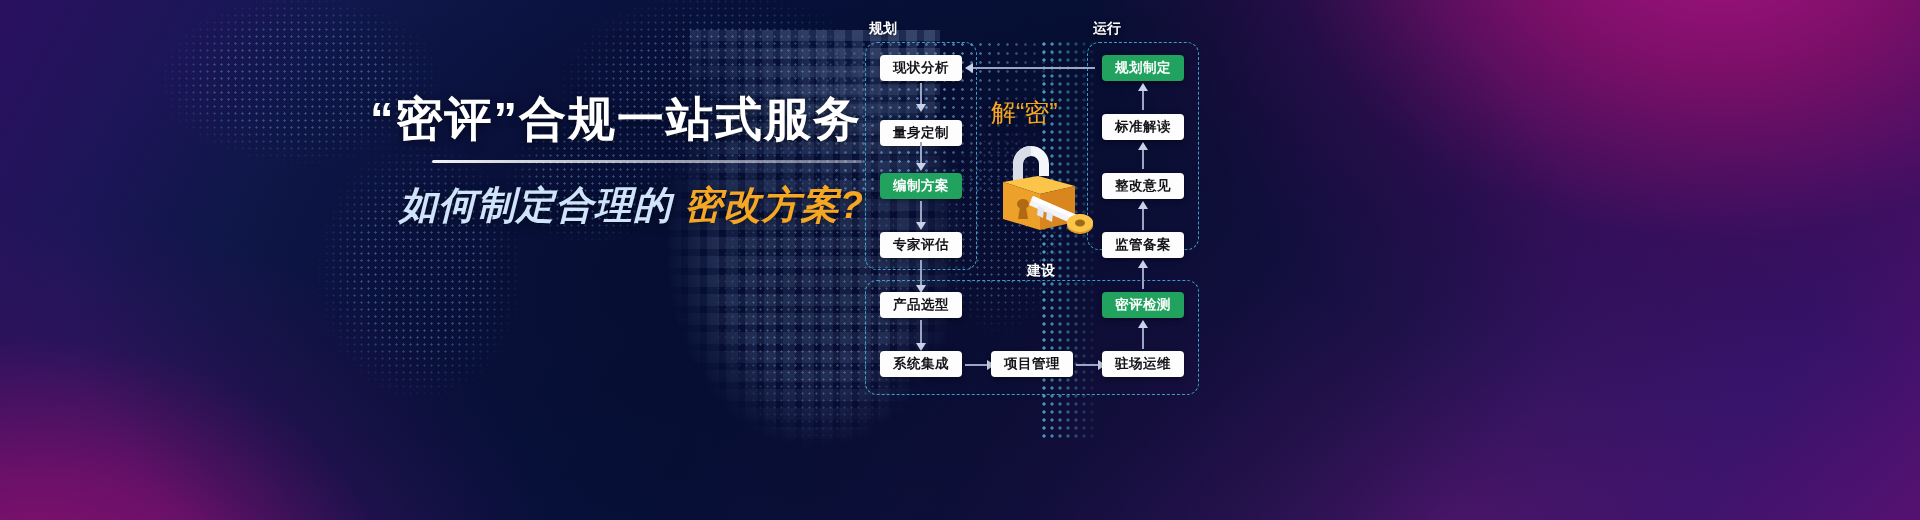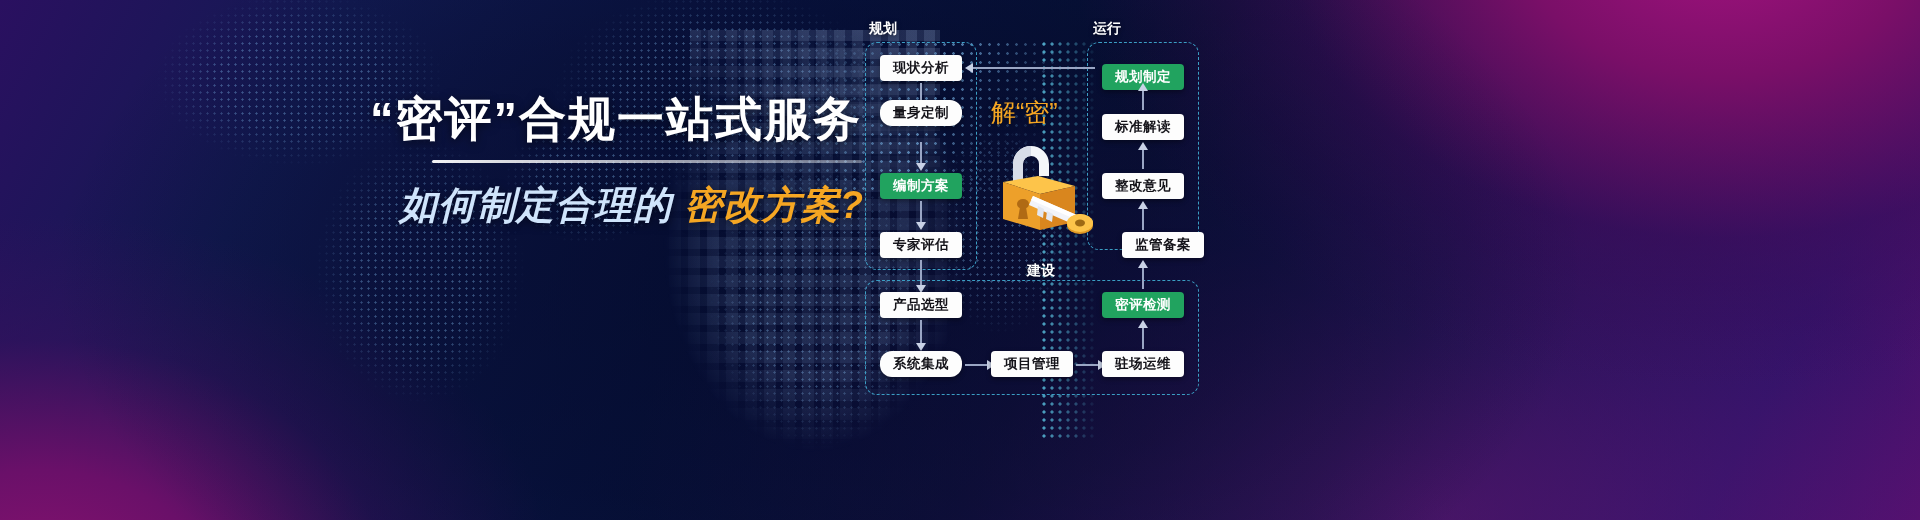--- a/index.html
+++ b/index.html
@@ -194,45 +194,45 @@
     <div class="group g-plan"></div>
     <div class="group g-run"></div>
     <div class="group g-build"></div>
 
     <div class="group-label lbl-plan">规划</div>
     <div class="group-label lbl-run">运行</div>
     <div class="group-label lbl-build">建设</div>
 
     <div class="node white" style="left:25px;  top:55px;">现状分析</div>
     <div class="arrow down" style="left:65px;  top:83px;  height:22px;"></div>
-    <div class="node white" style="left:25px;  top:100px;border-radius:12px;">量身定制</div>
+    <div class="node white" style="left:25px;  top:120px;">量身定制</div>
     <div class="arrow down" style="left:65px;  top:142px; height:22px;"></div>
     <div class="node green" style="left:25px;  top:173px;">编制方案</div>
     <div class="arrow down" style="left:65px;  top:201px; height:22px;"></div>
     <div class="node white" style="left:25px;  top:232px;">专家评估</div>
     <div class="arrow down" style="left:65px;  top:260px; height:26px;"></div>
 
-    <div class="node green" style="left:247px; top:55px;margin-top:9px;">规划制定</div>
+    <div class="node green" style="left:247px; top:55px;">规划制定</div>
     <div class="arrow up" style="left:287px; top:90px;  height:20px;"></div>
     <div class="node white" style="left:247px; top:114px;">标准解读</div>
     <div class="arrow up" style="left:287px; top:149px; height:20px;"></div>
     <div class="node white" style="left:247px; top:173px;">整改意见</div>
     <div class="arrow up" style="left:287px; top:208px; height:22px;"></div>
 
     <div class="harrow left" style="left:118px; top:67px; width:122px;"></div>
 
     <div class="node white" style="left:25px;  top:292px;">产品选型</div>
     <div class="arrow down" style="left:65px;  top:320px; height:24px;"></div>
-    <div class="node white" style="left:25px;  top:351px;border-radius:12px;">系统集成</div>
+    <div class="node white" style="left:25px;  top:351px;">系统集成</div>
 
     <div class="harrow right" style="left:110px; top:364px; width:22px;"></div>
     <div class="node white" style="left:136px; top:351px;">项目管理</div>
     <div class="harrow right" style="left:221px; top:364px; width:22px;"></div>
 
-    <div class="node white" style="left:247px; top:232px;margin-left:20px;">监管备案</div>
+    <div class="node white" style="left:247px; top:232px;">监管备案</div>
     <div class="arrow up" style="left:287px; top:267px; height:22px;"></div>
     <div class="node green" style="left:247px; top:292px;">密评检测</div>
     <div class="arrow up" style="left:287px; top:327px; height:22px;"></div>
     <div class="node white" style="left:247px; top:351px;">驻场运维</div>
 
     <div class="decrypt-label">解“密”</div>
 
     <svg class="lockart" viewBox="0 0 110 110">
 
       <path d="M30 54 L30 34 A18 18 0 0 1 66 34 L66 46 L56 46 L56 34 A8 8 0 0 0 40 34 L40 54 Z" fill="#f4f6fa"></path>

